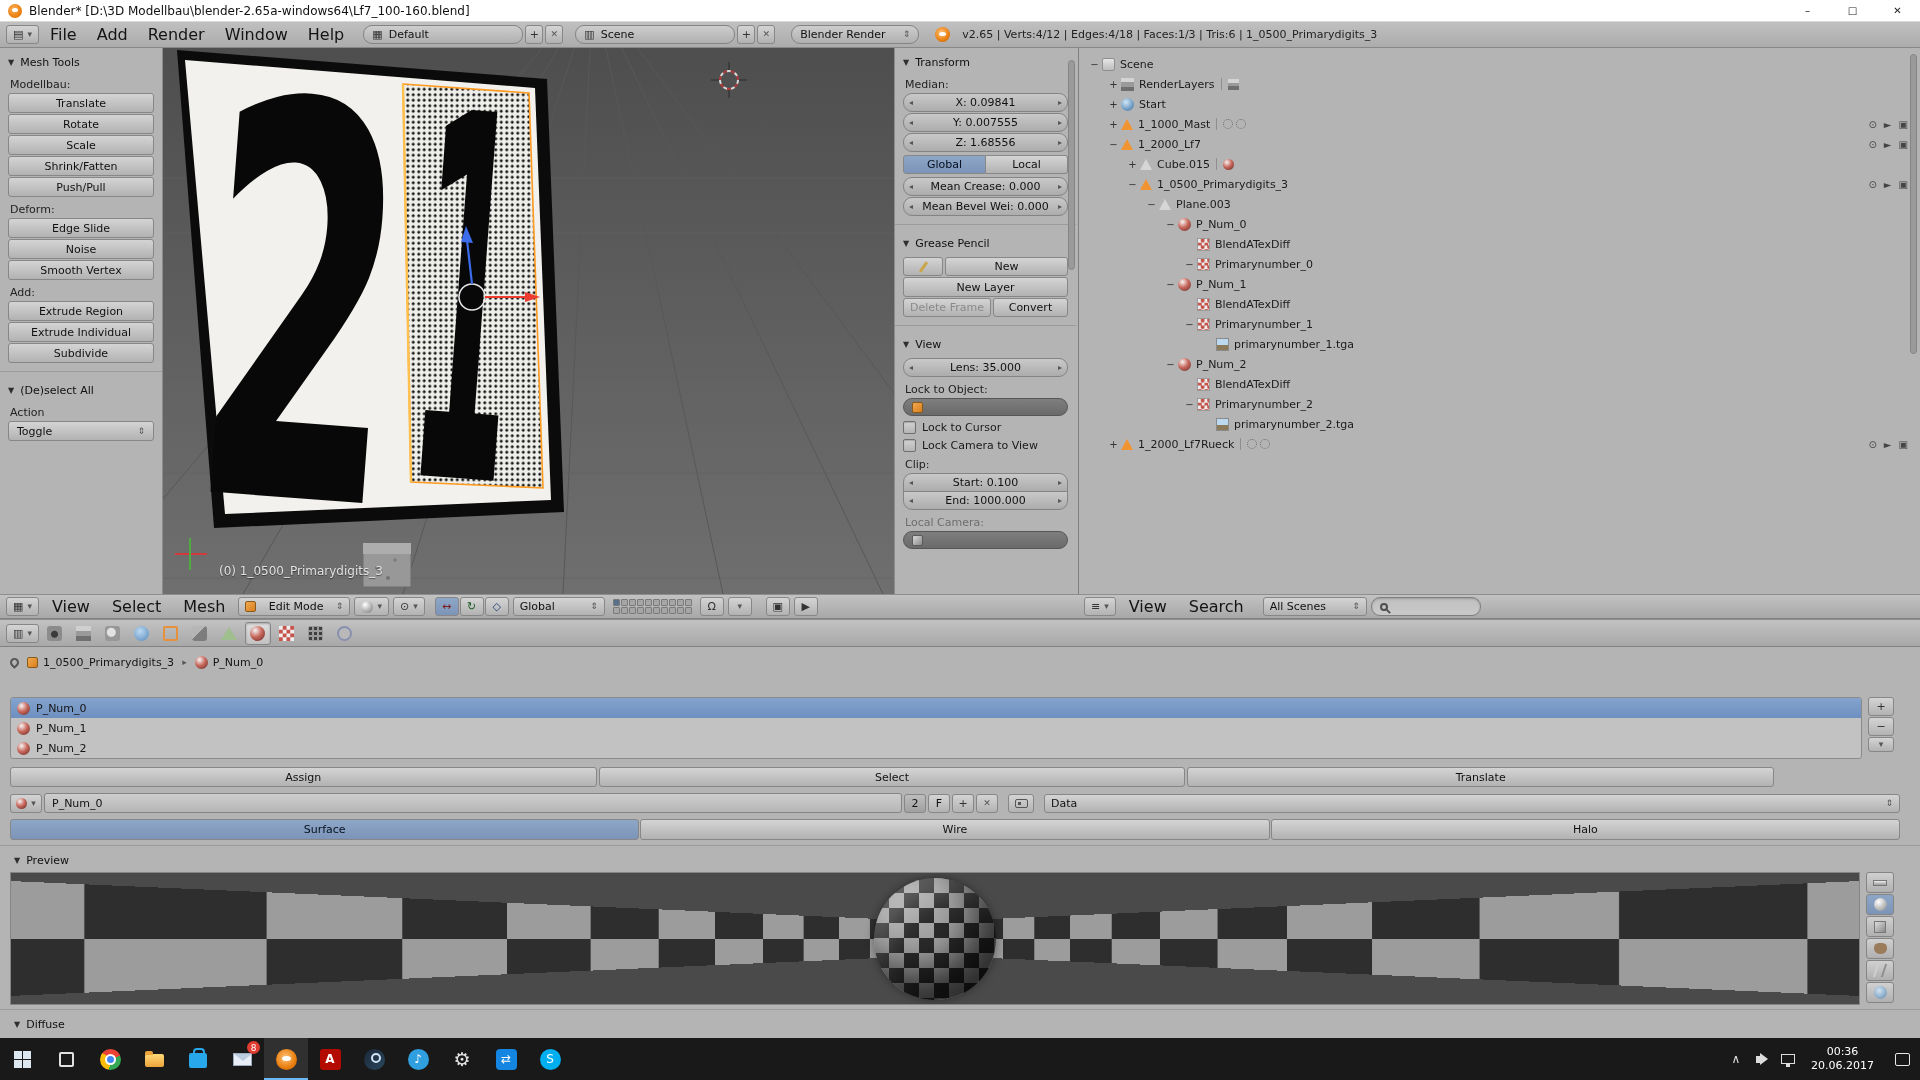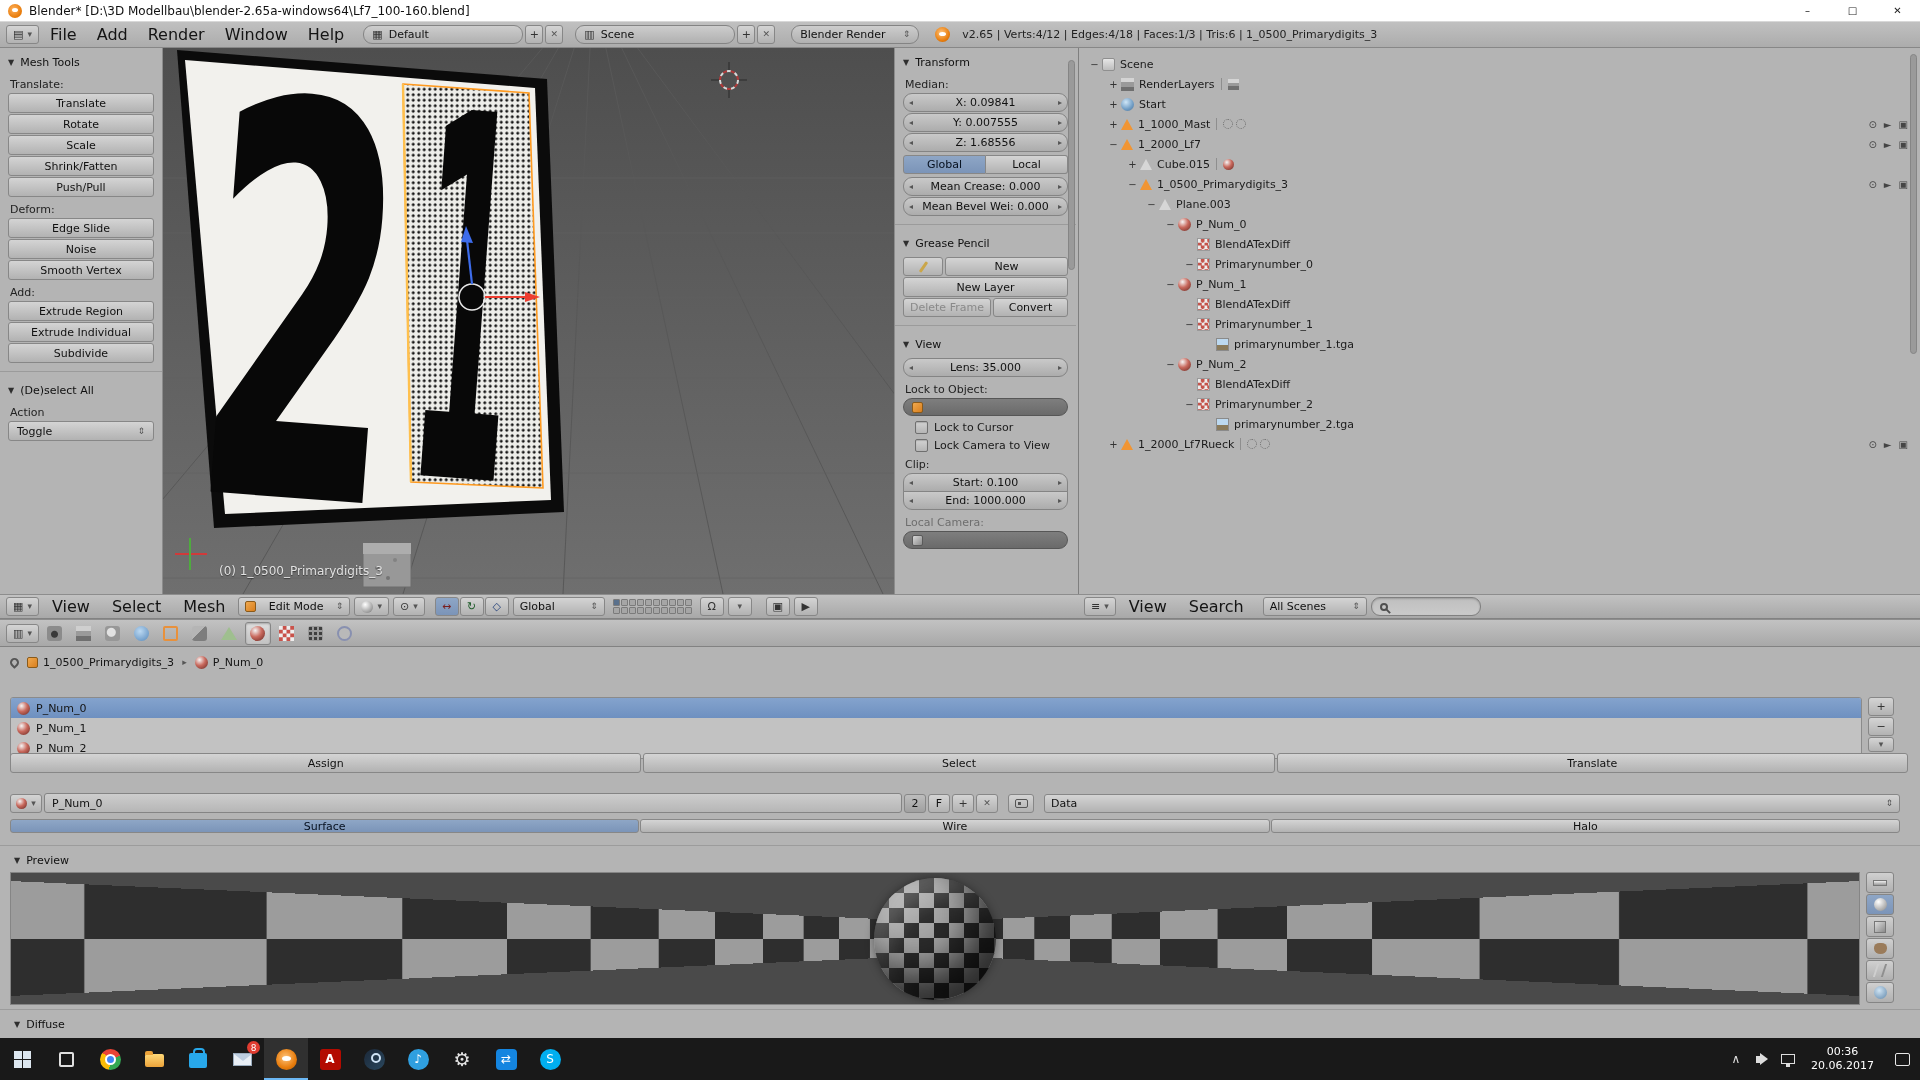--- a/index.html
+++ b/index.html
@@ -50,21 +50,21 @@
 #vp-overlay{position:absolute;inset:0}
 #vp-label{position:absolute;left:56px;top:516px;font-size:12px;color:#e2e2e2;text-shadow:0 1px 1px rgba(0,0,0,.5)}
 
 #npanel{left:894px;top:48px;width:184px;height:546px;background:#b4b4b4;border-left:1px solid #8c8c8c;position:absolute;padding:4px 10px 0 8px;overflow:hidden}
 .np-row{display:flex;gap:0;margin:1px 0}
 .np-half{flex:1}
 .objfield{height:18px;border-radius:9px;background:linear-gradient(#7e7e7e,#6a6a6a);border:1px solid #565656;display:flex;align-items:center;padding:0 8px;gap:6px;margin:1px 0}
 .cube-ico{width:11px;height:11px;background:linear-gradient(135deg,#f0a94f,#d97f1e);border:1px solid #8a5a1a;border-radius:2px;flex:none}
 .sphere-ico{width:12px;height:12px;border-radius:50%;background:radial-gradient(circle at 35% 30%,#fff,#9c9c9c 70%,#5f5f5f);flex:none}
 .pencil-ico{width:3px;height:12px;background:#caa64a;transform:rotate(35deg);border-radius:1px}
-.cbrow{display:flex;align-items:center;gap:6px;margin:5px 12px}
+.cbrow{display:flex;align-items:center;gap:6px;margin:5px 0}
 
 #outliner{left:1078px;top:48px;width:842px;height:546px;background:#b4b4b4;border-left:1px solid #7f7f7f;position:absolute;padding-top:6px;overflow:hidden}
 .olrow{height:20px;display:flex;align-items:center;position:relative;font-size:11px;color:#1b1b1b}
 .oltg{width:15px;text-align:center;font-size:10px;color:#333;flex:none}
 .ic{width:13px;height:13px;margin-right:5px;flex:none;display:inline-block}
 .ic-scene{background:linear-gradient(#e6e6e6,#bdbdbd);border:1px solid #8f8f8f;border-radius:2px}
 .ic-rlayers{background:linear-gradient(180deg,#d4d4d4 33%,#9a9a9a 33% 66%,#6f6f6f 66%)}
 .ic-world{border-radius:50%;background:radial-gradient(circle at 38% 32%,#cfe6f7,#6f9cc4 60%,#4a6f94)}
 .ic-obj{width:0;height:0;border-left:6px solid transparent;border-right:6px solid transparent;border-bottom:11px solid #f19533;margin-top:1px}
 .ic-mesh{width:0;height:0;border-left:6px solid transparent;border-right:6px solid transparent;border-bottom:11px solid #d6d6d6;margin-top:1px}
@@ -91,28 +91,28 @@
 .pi-particles{background-color:#9a9a9a;background-image:radial-gradient(#3f3f3f 1.5px,transparent 2px);background-size:5px 5px;border-radius:3px}
 .pi-physics{border-radius:50%;border:2px solid #8890b0;background:#b9b9b9}
 #propsbody{left:0;top:647px;width:1920px;height:391px;background:#b4b4b4;position:absolute}
 #breadcrumb{position:absolute;left:10px;top:3px;height:24px;display:flex;align-items:center;gap:8px}
 .pinic{width:9px;height:9px;border:2px solid #555;border-radius:50% 50% 50% 0;transform:rotate(-45deg)}
 .bc-chip{display:flex;align-items:center;gap:5px;font-size:11px;color:#151515}
 #slots{position:absolute;left:10px;top:50px;width:1852px;height:62px;background:#c2c2c2;border:1px solid #8b8b8b;border-radius:3px;overflow:hidden}
 .slot-row{height:20px;display:flex;align-items:center;gap:6px;padding:0 6px;font-size:11px;color:#141414}
 .slot-row.sel{background:linear-gradient(#84a3cd,#6e90c0)}
 .side-col{position:absolute;left:1868px;top:50px;width:26px;display:flex;flex-direction:column;gap:1px}
-#assignrow{position:absolute;left:10px;top:106px;width:1898px;display:flex;gap:2px}
+#assignrow{position:absolute;left:10px;top:120px;width:1764px;display:flex;gap:2px}
 #assignrow .btn{flex:1;height:20px}
 #dbrow{position:absolute;left:10px;top:146px;width:1890px;display:flex;gap:2px;align-items:center}
 .namefield{height:20px;border:1px solid #848484;border-radius:3px;background:linear-gradient(#cdcdcd,#b6b6b6);display:flex;align-items:center;gap:6px;padding:0 7px;font-size:11px;color:#111}
 .nodeic{width:13px;height:9px;border:1px solid #555;border-radius:2px;position:relative}
 .nodeic::after{content:"";position:absolute;left:2px;top:2px;width:3px;height:3px;background:#555}
 #tabsrow{position:absolute;left:10px;top:172px;width:1890px;display:flex;gap:1px}
-#tabsrow .btn{flex:1;height:14px}
+#tabsrow .btn{flex:1;height:21px}
 .sect-hdr{position:absolute;left:0;width:1920px;border-top:1px solid #9c9c9c;padding:4px 0 0 14px}
 #preview{position:absolute;left:10px;top:225px;width:1850px;height:133px;border:1px solid #858585;background:#4a4a4a;overflow:hidden;perspective:500px}
 .floor{position:absolute;top:0;height:100%;width:85%;background:repeating-conic-gradient(#2e2e2e 0 25%,#9c9c9c 0 50%);background-size:264px 132px}
 .floor.l{left:-10%;transform-origin:0 50%;transform:rotateY(52deg)}
 .floor.r{right:-10%;transform-origin:100% 50%;transform:rotateY(-52deg);background-position:132px 0}
 .pv-sphere{position:absolute;left:50%;top:50%;width:122px;height:122px;margin:-61px 0 0 -61px;border-radius:50%;background:repeating-conic-gradient(#2c2c2c 0 25%,#a8a8a8 0 50%);background-size:30px 30px;box-shadow:inset -20px -26px 42px rgba(0,0,0,.75),inset 12px 16px 26px rgba(255,255,255,.28),0 0 10px rgba(0,0,0,.4)}
 .pv-col{position:absolute;left:1866px;top:225px;width:28px;display:flex;flex-direction:column;gap:1px}
 .pv-btn{height:21px;display:flex;align-items:center;justify-content:center;background:linear-gradient(#d0d0d0,#b0b0b0);border:1px solid #858585;border-radius:3px}
 .pv-btn.active{background:linear-gradient(#8ea6c6,#7b94b8)}
 .pv-flat{width:14px;height:6px;background:linear-gradient(#eee,#999);border:1px solid #777}
@@ -220,21 +220,21 @@
   </div>
   <span class="blender-logo" style="margin-left:14px"></span>
   <span id="stats">v2.65 | Verts:4/12 | Edges:4/18 | Faces:1/3 | Tris:6 | 1_0500_Primarydigits_3</span>
 </div>
 
 <div id="toolshelf">
   <div class="phdr">
     <span class="tri">▼</span>
     <span>Mesh Tools</span>
   </div>
-  <div class="ts-lbl">Translate:</div>
+  <div class="ts-lbl">Modellbau:</div>
   <div class="btn ts-btn">Translate</div>
   <div class="btn ts-btn">Rotate</div>
   <div class="btn ts-btn">Scale</div>
   <div class="btn ts-btn">Shrink/Fatten</div>
   <div class="btn ts-btn">Push/Pull</div>
   <div class="ts-lbl">Deform:</div>
   <div class="btn ts-btn">Edge Slide</div>
   <div class="btn ts-btn">Noise</div>
   <div class="btn ts-btn">Smooth Vertex</div>
   <div class="ts-lbl">Add:</div>

